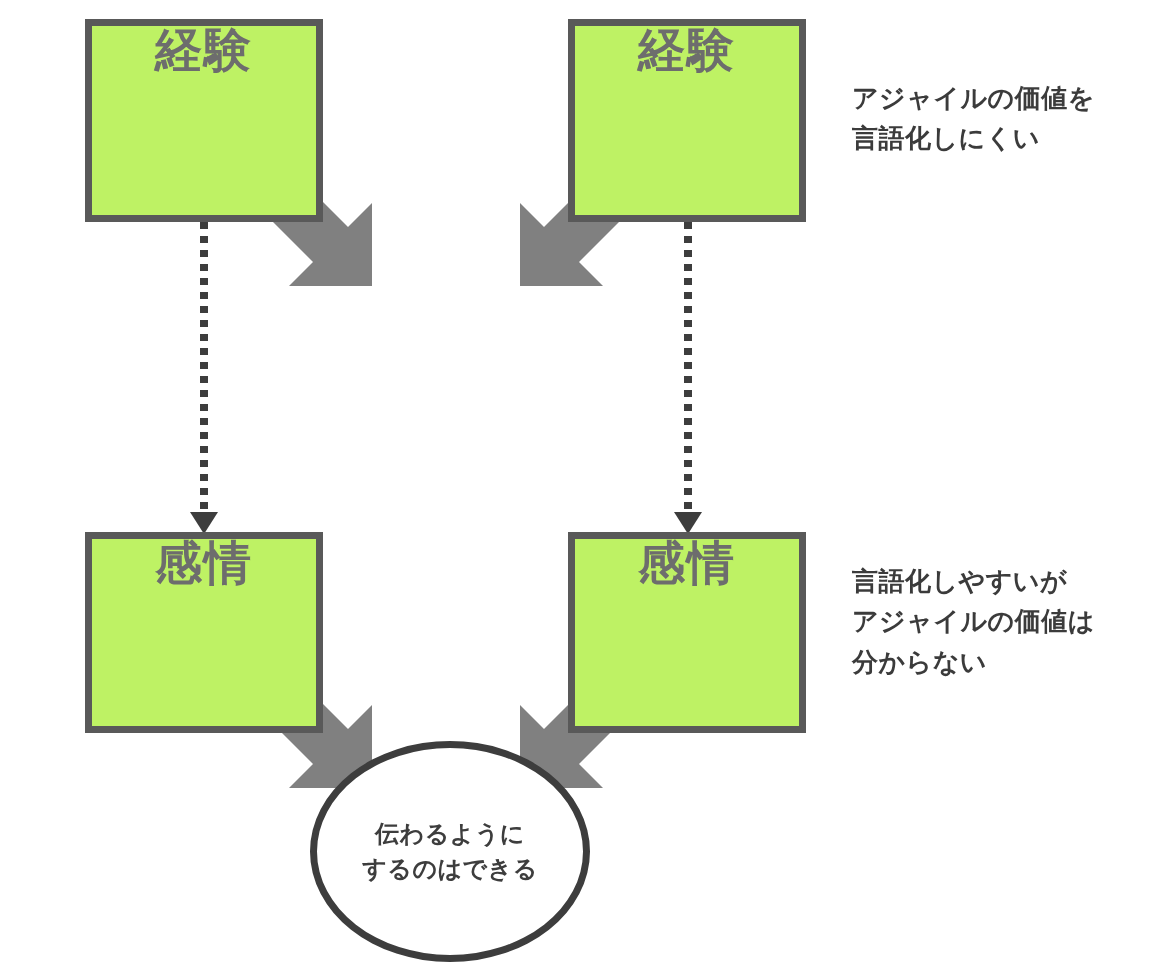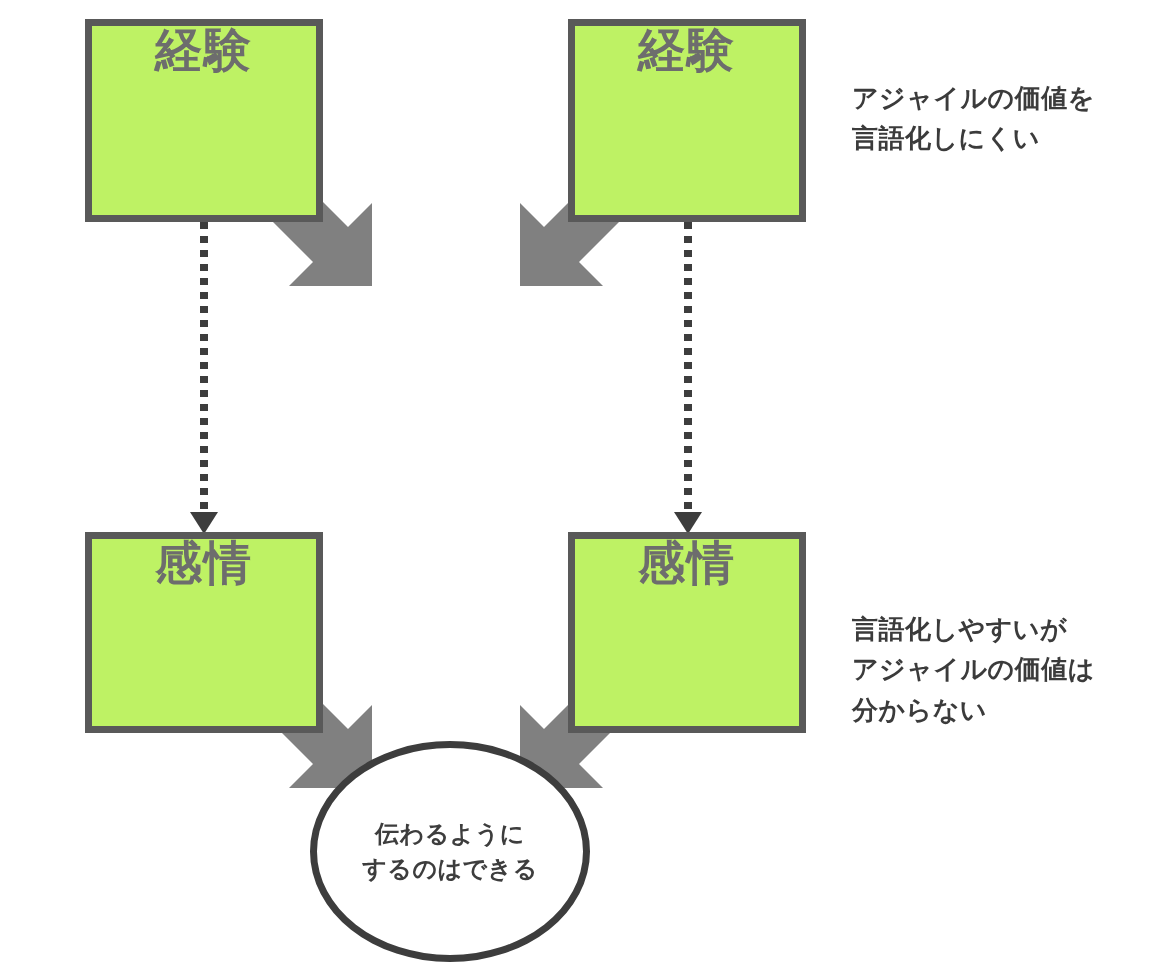--- a/index.html
+++ b/index.html
@@ -132,17 +132,17 @@
 
 
   <div class="ellipse" style="left:310px; top:741px; width:280px; height:221px;">
     <span class="ellipse-label">伝わるように
 するのはできる</span>
   </div>
 
   <div class="caption" style="left:852px; top:78px;">アジャイルの価値を
 言語化しにくい</div>
 
-  <div class="caption" style="left:852px; top:561px;margin-top:48px;">言語化しやすいが
+  <div class="caption" style="left:852px; top:561px;">言語化しやすいが
 アジャイルの価値は
 分からない</div>
 
 </div>
 
 </body></html>

